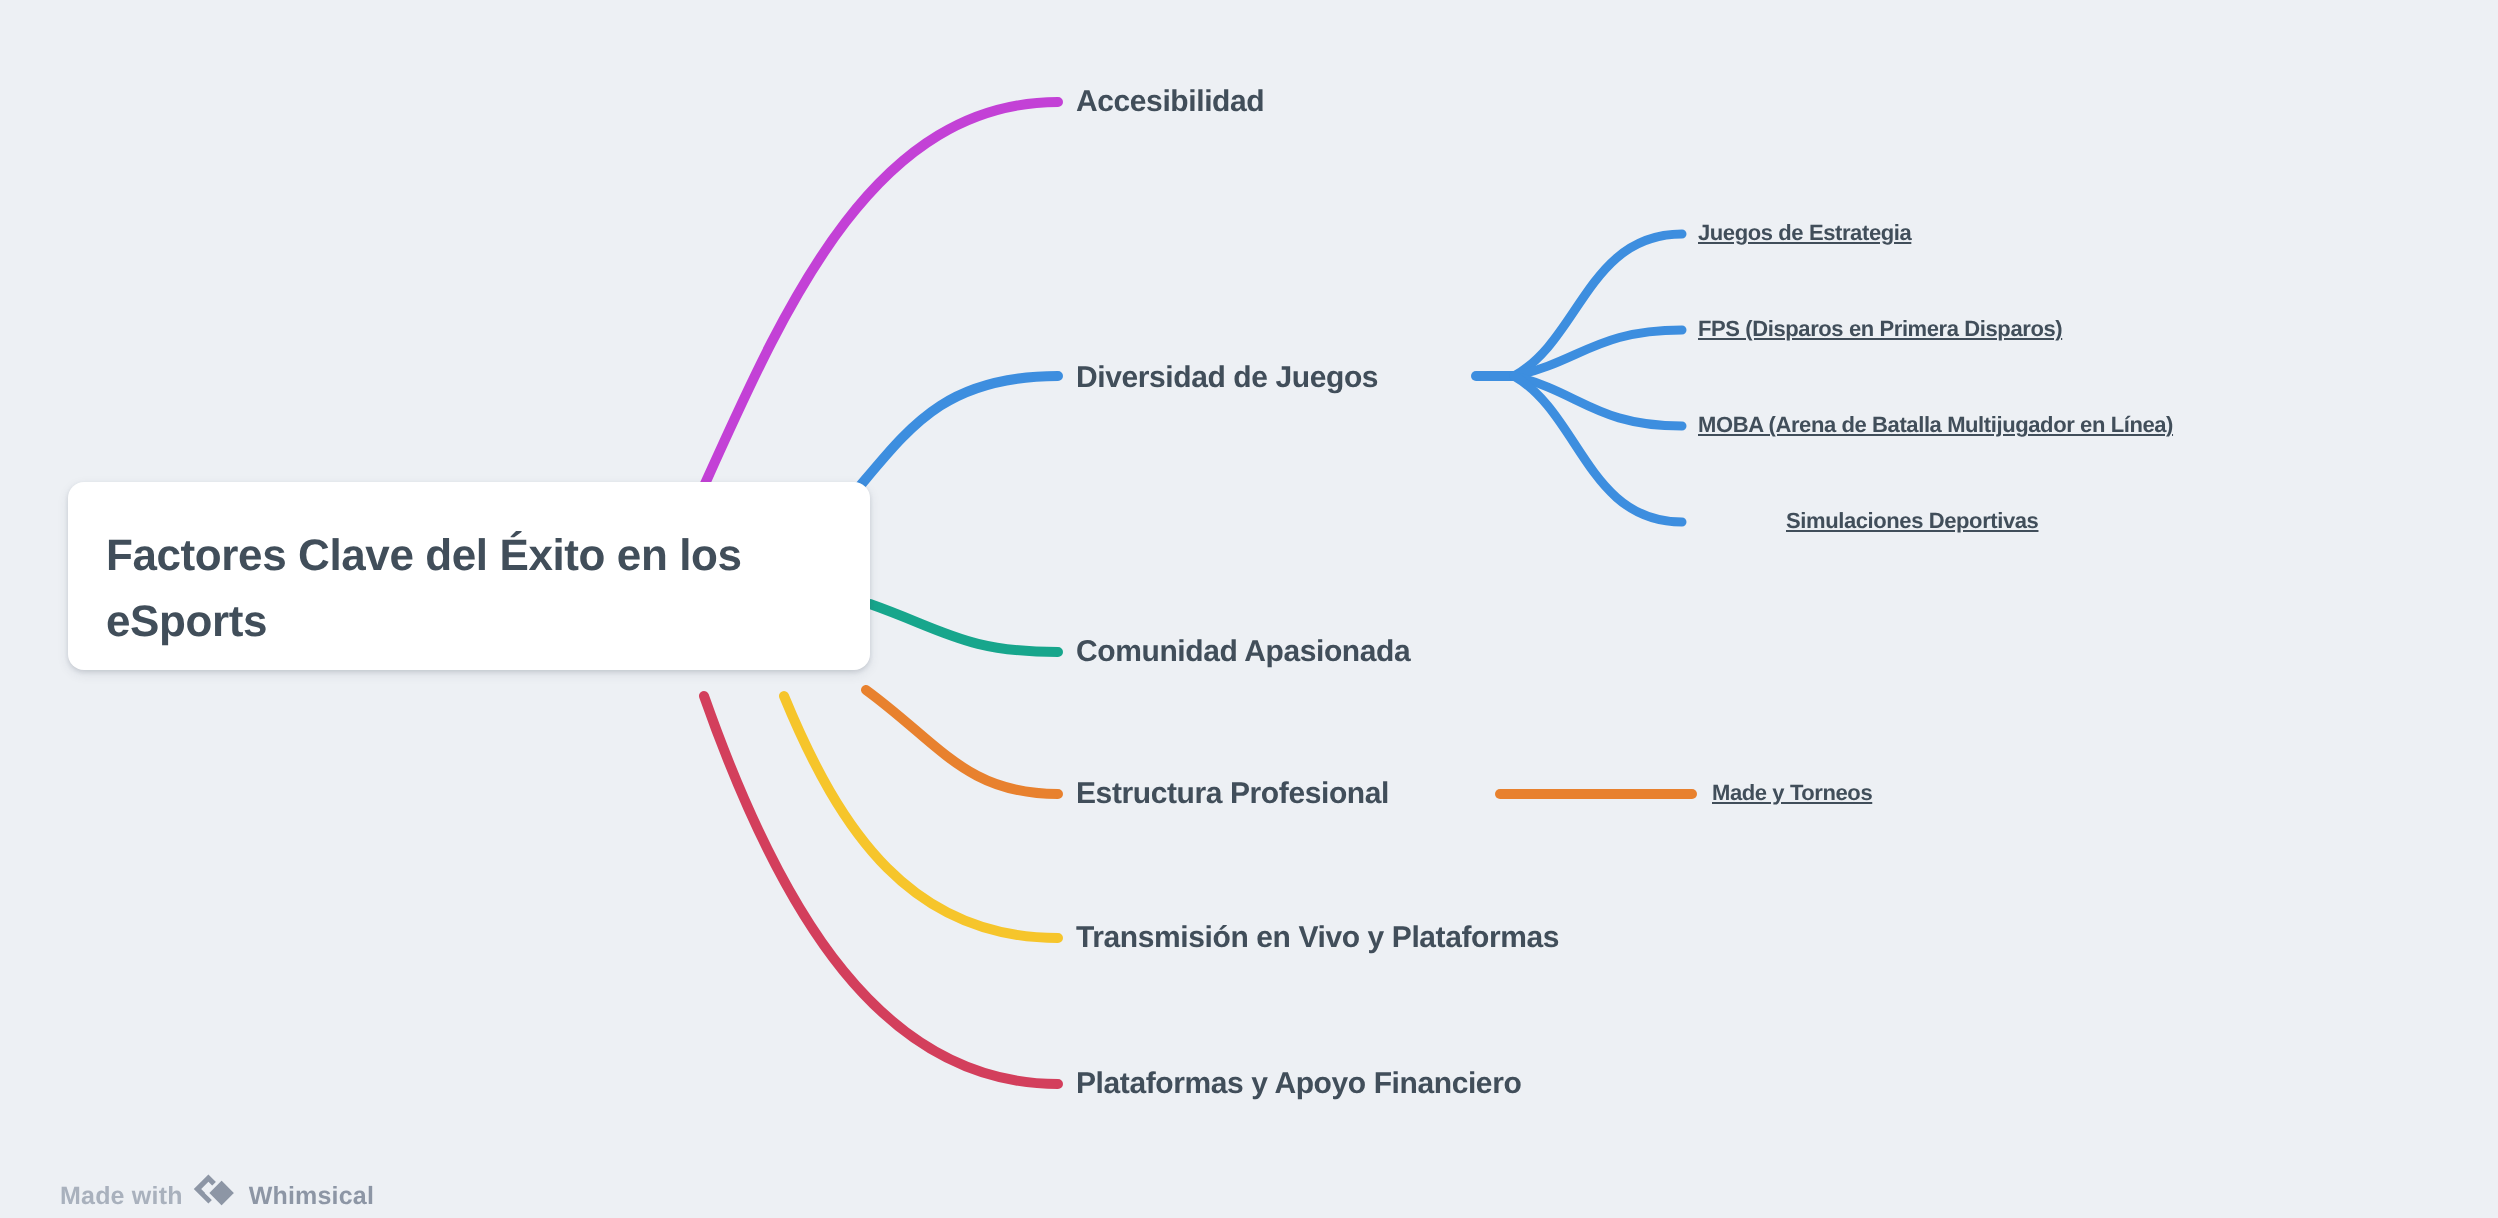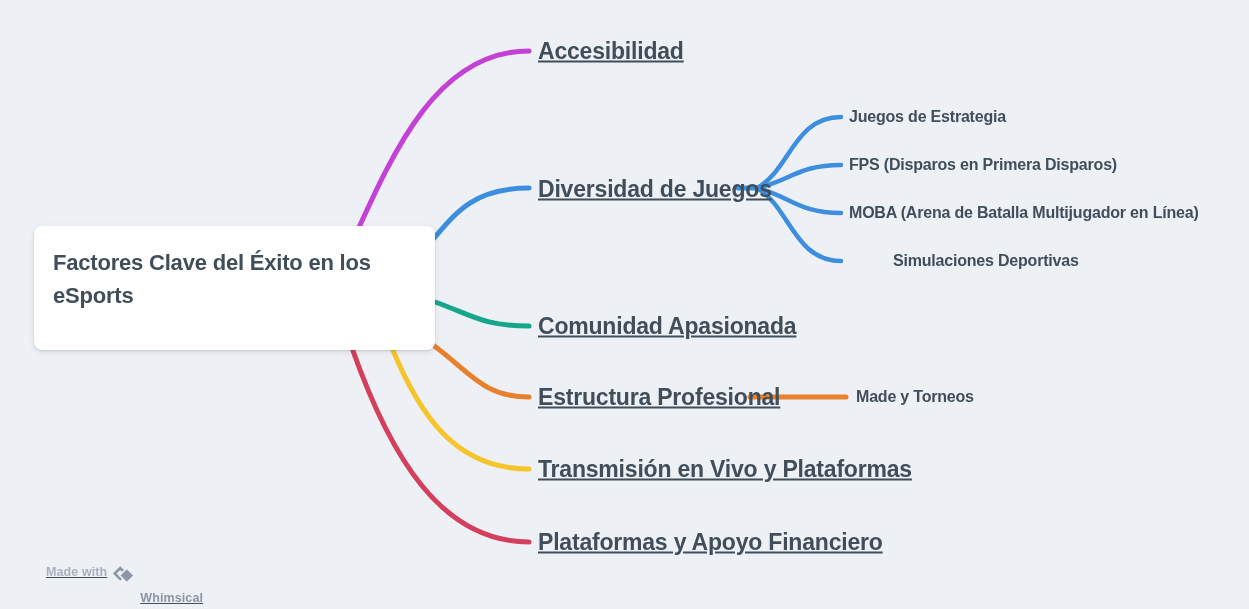--- a/index.html
+++ b/index.html
@@ -9,22 +9,22 @@
     background: #edf0f4;
     font-family: "Liberation Sans", "DejaVu Sans", sans-serif;
     color: #414e5a;
   }
   #canvas { position: absolute; inset: 0; }
   svg.wires { position: absolute; left: 0; top: 0; z-index: 1; }
   svg.wires path { fill: none; stroke-linecap: round; stroke-linejoin: round; }
 
   .root-node {
     position: absolute;
-    left: 34px; top: 226px;
-    width: 401px; height: 124px;
+    left: 34px; top: 241px;
+    width: 401px; height: 94px;
     background: #ffffff;
     border-radius: 8px;
     box-shadow: 0 1px 2px rgba(45,60,80,0.14), 0 2px 6px rgba(45,60,80,0.10);
     z-index: 2;
     padding: 20px 19px;
     font-size: 22px;
     font-weight: 700;
     line-height: 33px;
     letter-spacing: -0.2px;
     cursor: pointer;
@@ -32,36 +32,35 @@
 
   .label {
     position: absolute;
     transform: translateY(-50%);
     white-space: nowrap;
     font-weight: 700;
     letter-spacing: -0.2px;
     z-index: 3;
     cursor: pointer;
   }
-  .label.branch { font-size: 23px; text-decoration: underline; }
-  .label.child  { font-size: 16px; }
+  .label.branch { font-size: 15px; }
+  .label.child  { font-size: 11px; text-decoration: underline; }
 
   .watermark {
     position: absolute;
-    left: 46px; top: 585px;
+    left: 30px; top: 585px;
     transform: translateY(-50%);
     display: flex;
-    align-items: flex-start;
+    align-items: flex-end;
     gap: 5px;
     z-index: 3;
     font-size: 12.5px;
     font-weight: 700;
     letter-spacing: 0.1px;
     cursor: pointer;
-    text-decoration: underline;
   }
   .watermark .prefix { color: #a9b1bd; }
   .watermark .brand  { color: #8d96a5; margin-top: 26px; }
   .watermark svg { display: block; }
 </style>
 </head>
 <body style="background: rgb(237, 240, 244);">
 
 <div id="canvas">
 

